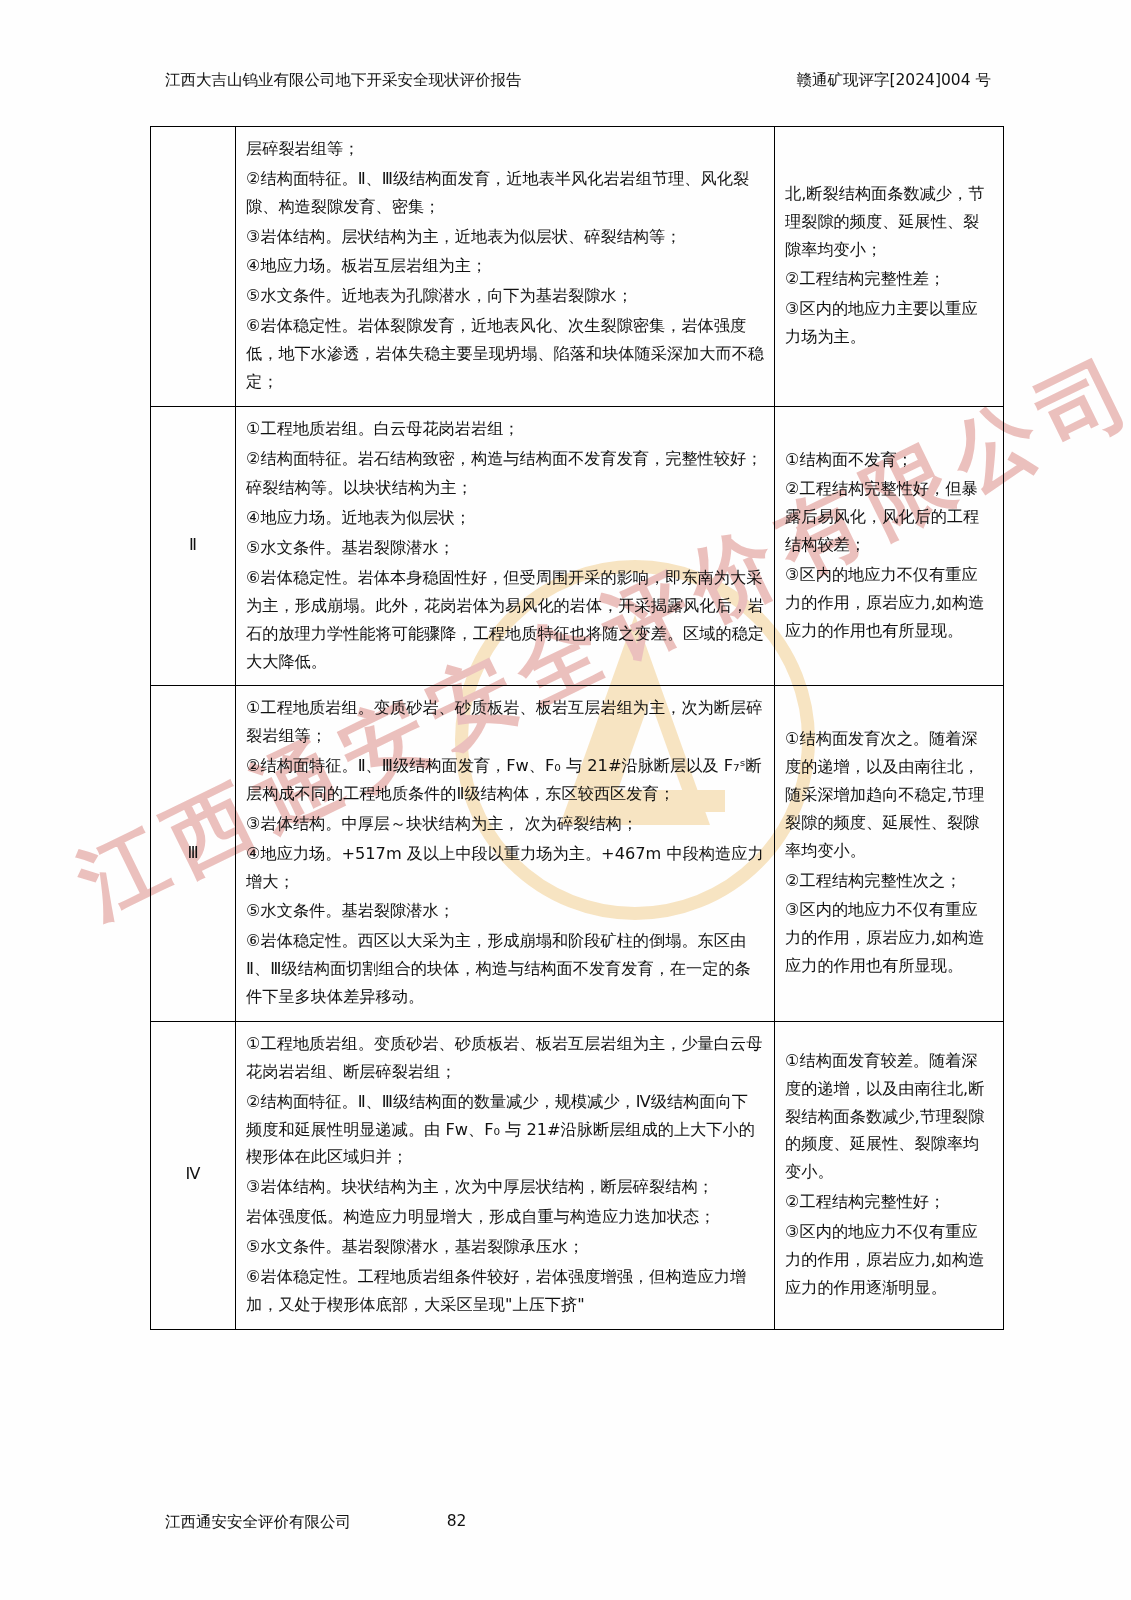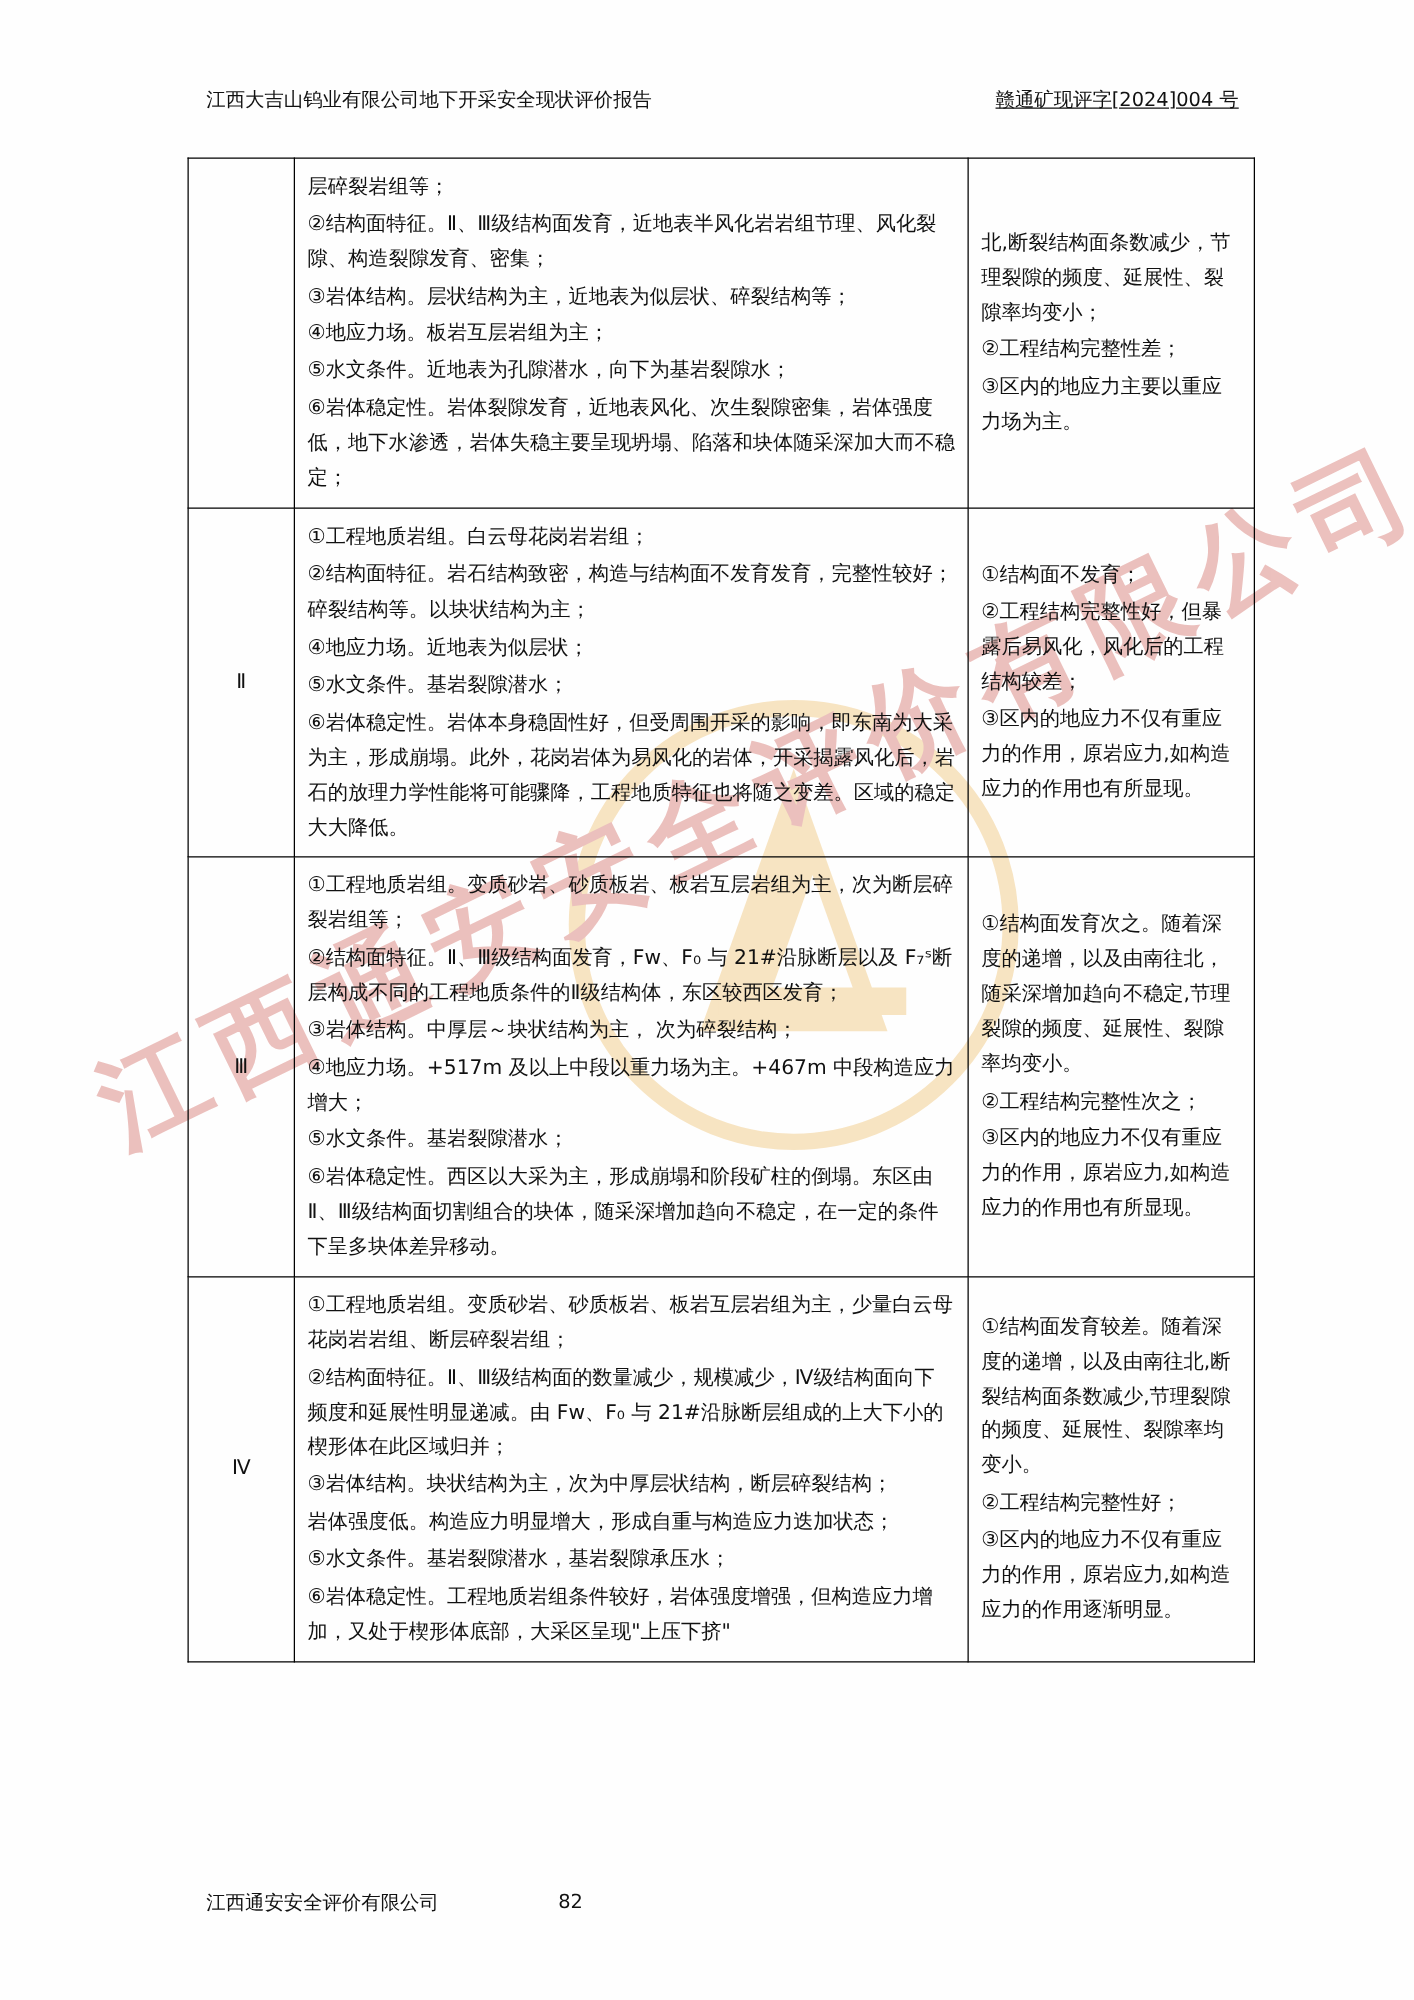--- a/index.html
+++ b/index.html
@@ -84,21 +84,20 @@
   }
   .head-left {
     position: absolute;
     left: 165px;
     white-space: nowrap;
   }
   .head-right {
     position: absolute;
     right: 140px;
     white-space: nowrap;
-    text-decoration: underline;
   }
 
   
   table.main {
     position: absolute;
     left: 150px;
     top: 126px;
     width: 832px;
     border-collapse: collapse;
     z-index: 8;
@@ -206,21 +205,21 @@
       </tr>
 
       <tr>
         <td class="lvl">Ⅲ</td>
         <td class="desc">
           <p>①工程地质岩组。变质砂岩、砂质板岩、板岩互层岩组为主，次为断层碎裂岩组等；</p>
           <p>②结构面特征。Ⅱ、Ⅲ级结构面发育，Fw、F₀ 与 21#沿脉断层以及 F₇ˢ断层构成不同的工程地质条件的Ⅱ级结构体，东区较西区发育；</p>
           <p>③岩体结构。中厚层～块状结构为主， 次为碎裂结构；</p>
           <p>④地应力场。+517m 及以上中段以重力场为主。+467m 中段构造应力增大；</p>
           <p>⑤水文条件。基岩裂隙潜水；</p>
-          <p>⑥岩体稳定性。西区以大采为主，形成崩塌和阶段矿柱的倒塌。东区由Ⅱ、Ⅲ级结构面切割组合的块体，随采深增加趋向不稳定，在一定的条件下呈多块体差异移动。</p>
+          <p>⑥岩体稳定性。西区以大采为主，形成崩塌和阶段矿柱的倒塌。东区由Ⅱ、Ⅲ级结构面切割组合的块体，构造与结构面不发育发育，在一定的条件下呈多块体差异移动。</p>
         </td>
         <td class="note">
           <p>①结构面发育次之。随着深度的递增，以及由南往北，随采深增加趋向不稳定,节理裂隙的频度、延展性、裂隙率均变小。</p>
           <p>②工程结构完整性次之；</p>
           <p>③区内的地应力不仅有重应力的作用，原岩应力,如构造应力的作用也有所显现。</p>
         </td>
       </tr>
 
       <tr>
         <td class="lvl">Ⅳ</td>

